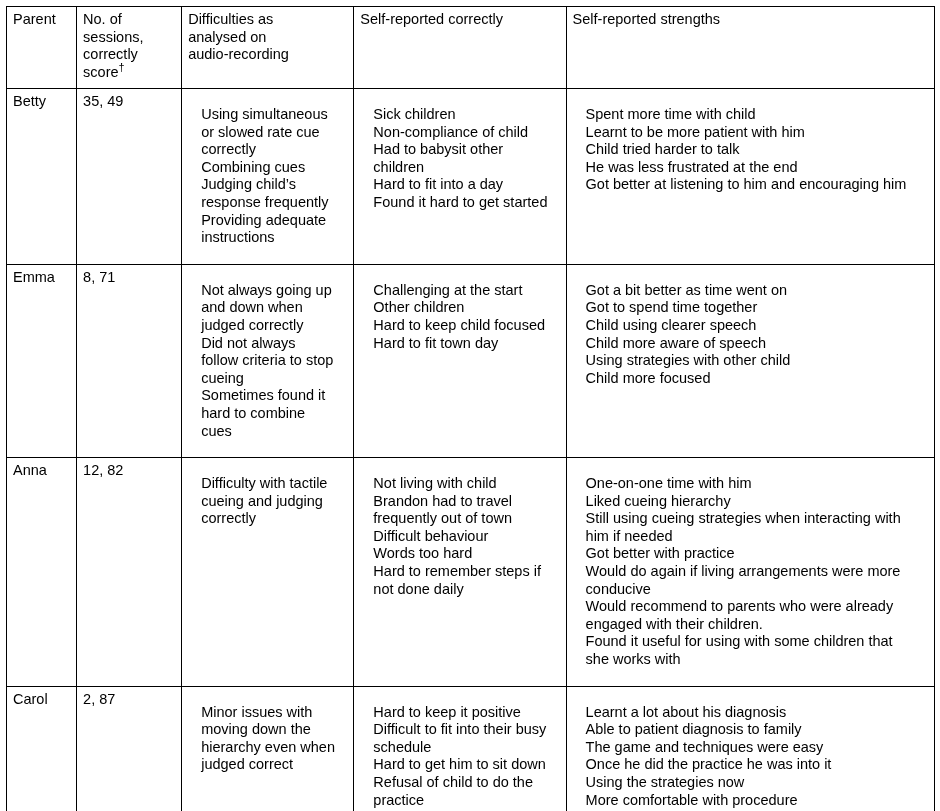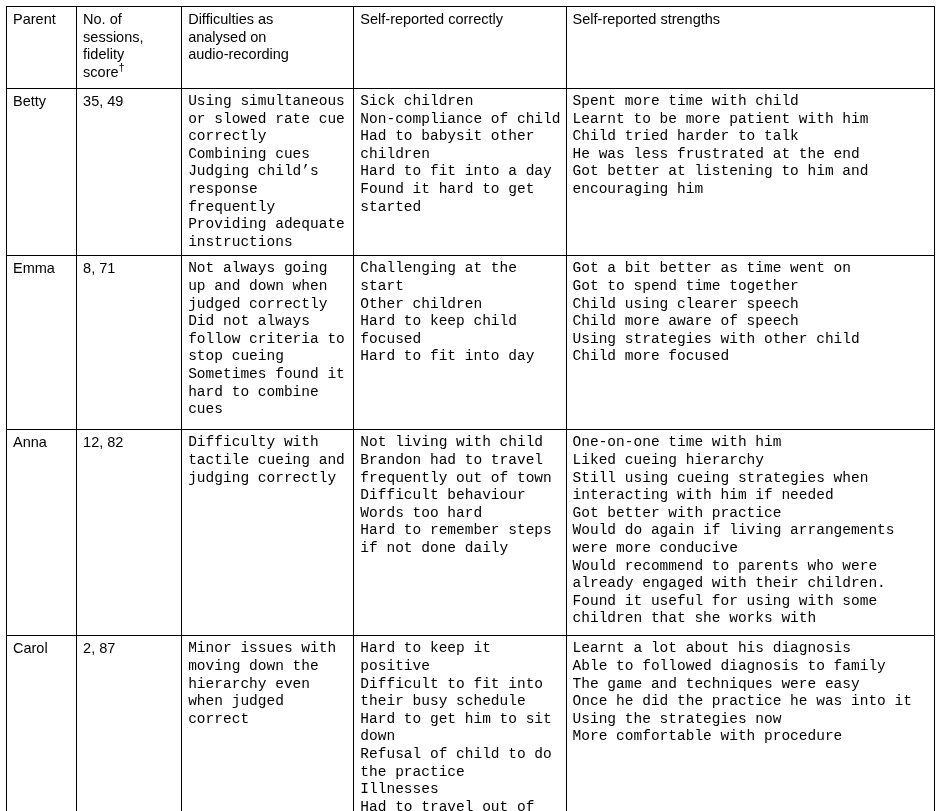--- a/index.html
+++ b/index.html
@@ -46,24 +46,23 @@
     height: 73px;
     line-height: 17.8px;
   }
   .col-parent   { width: 70px; }
   .col-sessions { width: 105px; margin-left: 35px; }
   .col-diff     { width: 172px; }
   .col-barriers { width: 212px; }
   .col-strength { width: 368px; }
 
   .cell-lines {
-    margin: 0;
+    margin: 13px;
     padding: 0;
     list-style: none;
-    font-family: Liberation Mono, monospace;
   }
   .cell-lines li {
     margin: 0;
     padding: 0;
     white-space: normal;
   }
   .row-betty    td { height: 144px; }
   .row-emma     td { height: 165px; }
   .row-anna     td { height: 197px; }
   .row-carol    td { height: 168px; }
@@ -97,21 +96,21 @@
       <col class="col-strength">
     </colgroup>
     <thead>
       <tr>
         <th class="col-parent">
           <span>Parent</span>
         </th>
         <th class="col-sessions">
           <span>No. of</span><br>
           <span>sessions,</span><br>
-          <span>fidelity</span><br>
+          <span>correctly</span><br>
           <span>score</span><span class="sup">†</span>
         </th>
         <th class="col-diff">
           <span>Difficulties as</span><br>
           <span>analysed on</span><br>
           <span>audio-recording</span>
         </th>
         <th class="col-barriers">
           <span>Self-reported correctly</span>
         </th>
@@ -169,21 +168,21 @@
             <li>Not always going up and down when judged correctly</li>
             <li>Did not always follow criteria to stop cueing</li>
             <li>Sometimes found it hard to combine cues</li>
           </ul>
         </td>
         <td>
           <ul class="cell-lines">
             <li>Challenging at the start</li>
             <li>Other children</li>
             <li>Hard to keep child focused</li>
-            <li>Hard to fit into day</li>
+            <li>Hard to fit town day</li>
           </ul>
         </td>
         <td>
           <ul class="cell-lines">
             <li>Got a bit better as time went on</li>
             <li>Got to spend time together</li>
             <li>Child using clearer speech</li>
             <li>Child more aware of speech</li>
             <li>Using strategies with other child</li>
             <li>Child more focused</li>
@@ -243,21 +242,21 @@
             <li>Difficult to fit into their busy schedule</li>
             <li>Hard to get him to sit down</li>
             <li>Refusal of child to do the practice</li>
             <li>Illnesses</li>
             <li>Had to travel out of town regularly for family events</li>
           </ul>
         </td>
         <td>
           <ul class="cell-lines">
             <li>Learnt a lot about his diagnosis</li>
-            <li>Able to followed diagnosis to family</li>
+            <li>Able to patient diagnosis to family</li>
             <li>The game and techniques were easy</li>
             <li>Once he did the practice he was into it</li>
             <li>Using the strategies now</li>
             <li>More comfortable with procedure</li>
           </ul>
         </td>
       </tr>
 
     </tbody>
   </table>

